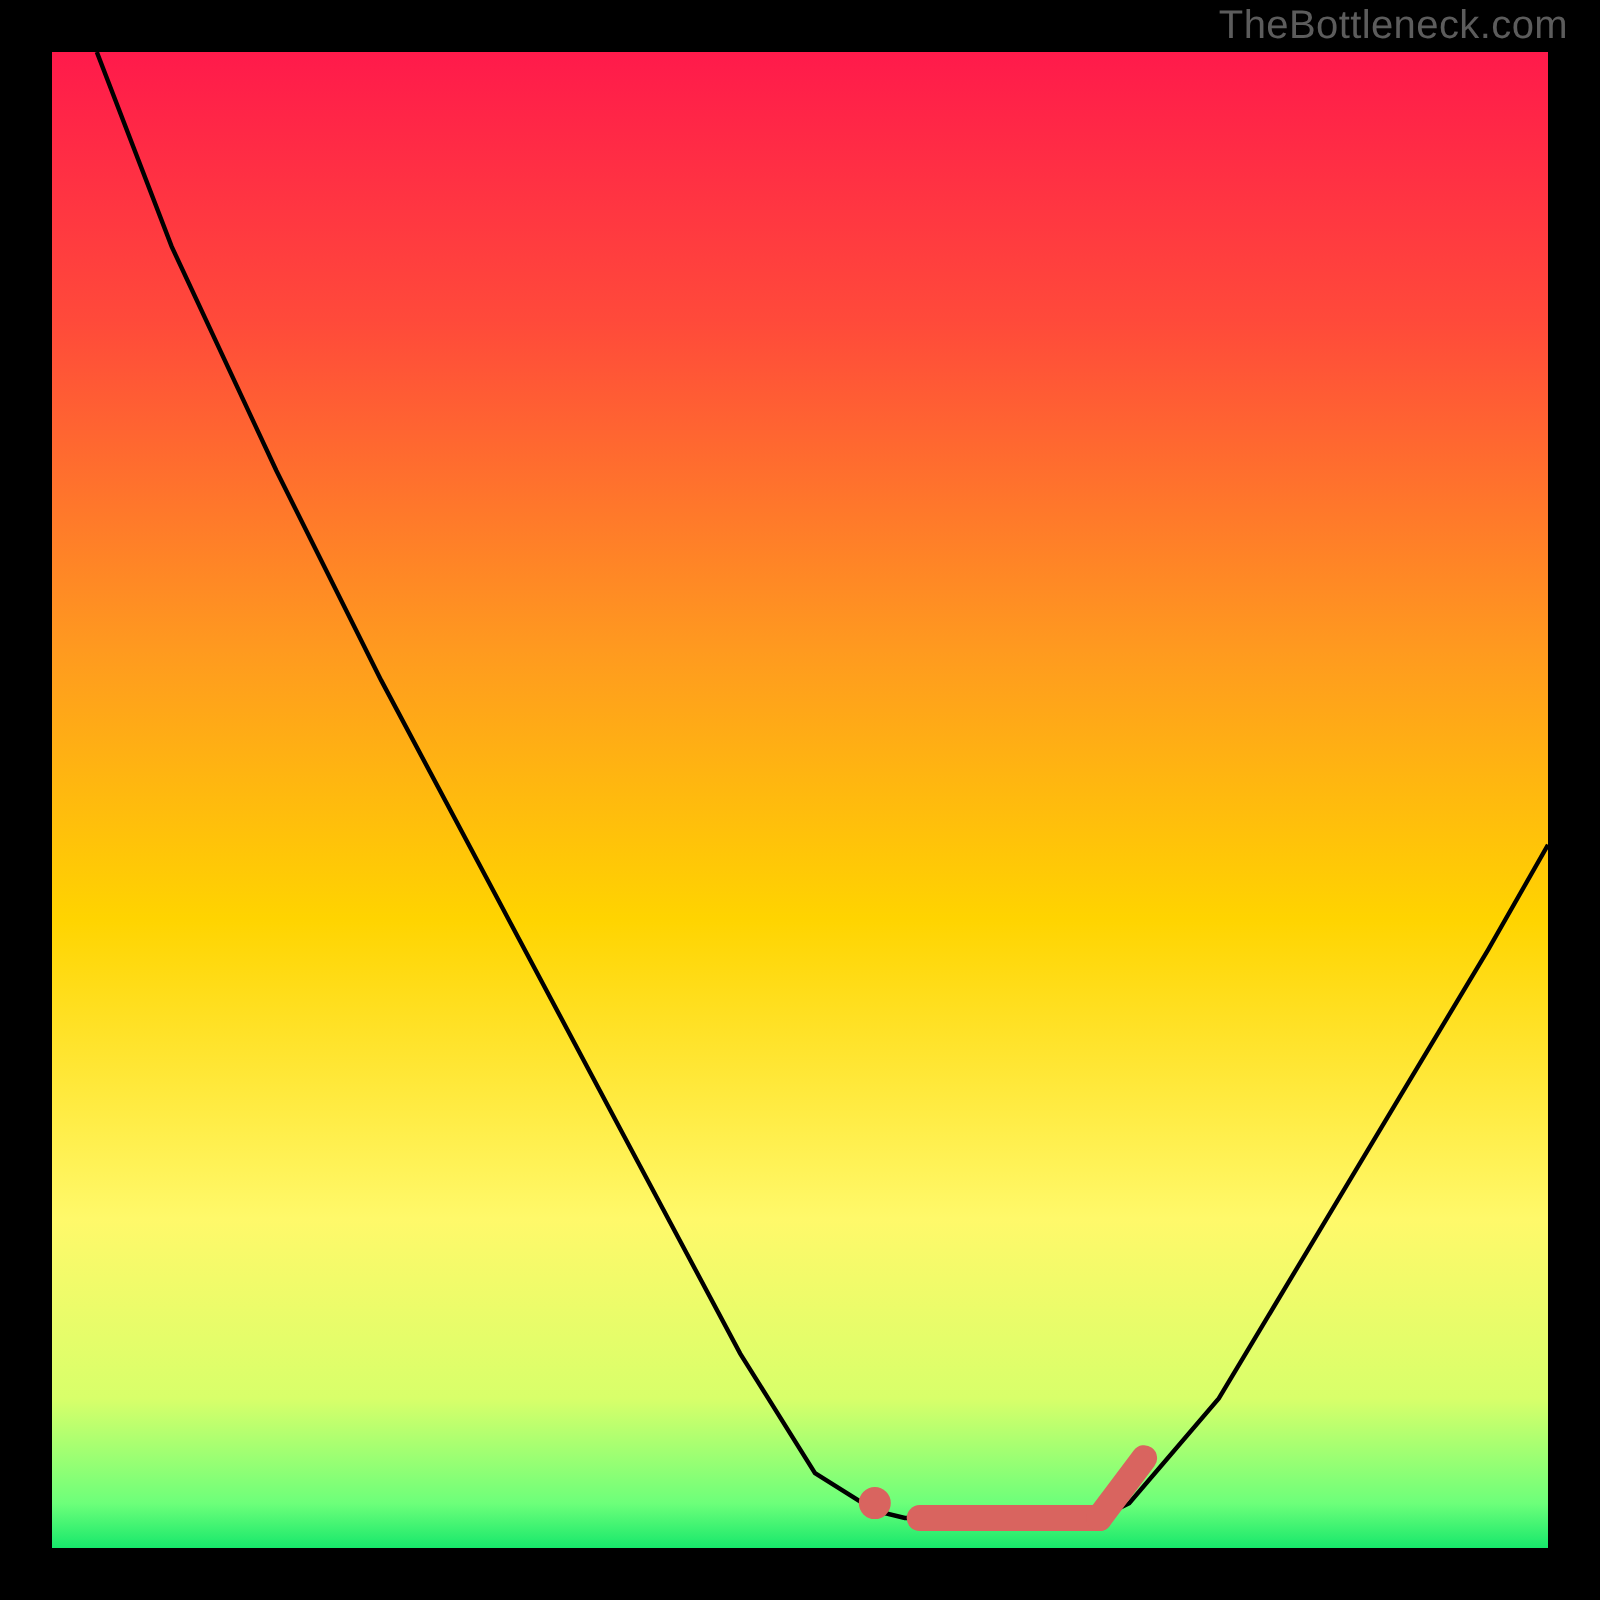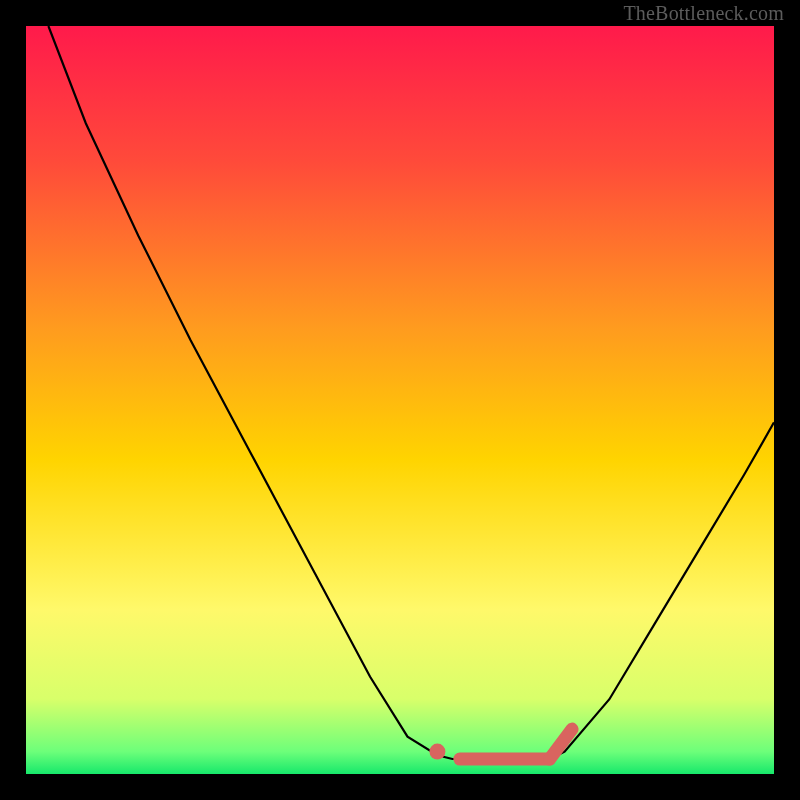--- a/index.html
+++ b/index.html
@@ -11,21 +11,20 @@
     font-family: Arial, Helvetica, sans-serif;
     overflow: hidden;
   }
   .frame {
     position: absolute;
     left: 0;
     top: 0;
     width: 800px;
     height: 800px;
     background: #000;
-    font-family: Liberation Serif, serif;
   }
   .watermark {
     position: absolute;
     top: 2px;
     right: 16px;
     color: #5c5c5c;
     font-size: 20px;
     font-weight: 500;
     letter-spacing: 0.2px;
   }

